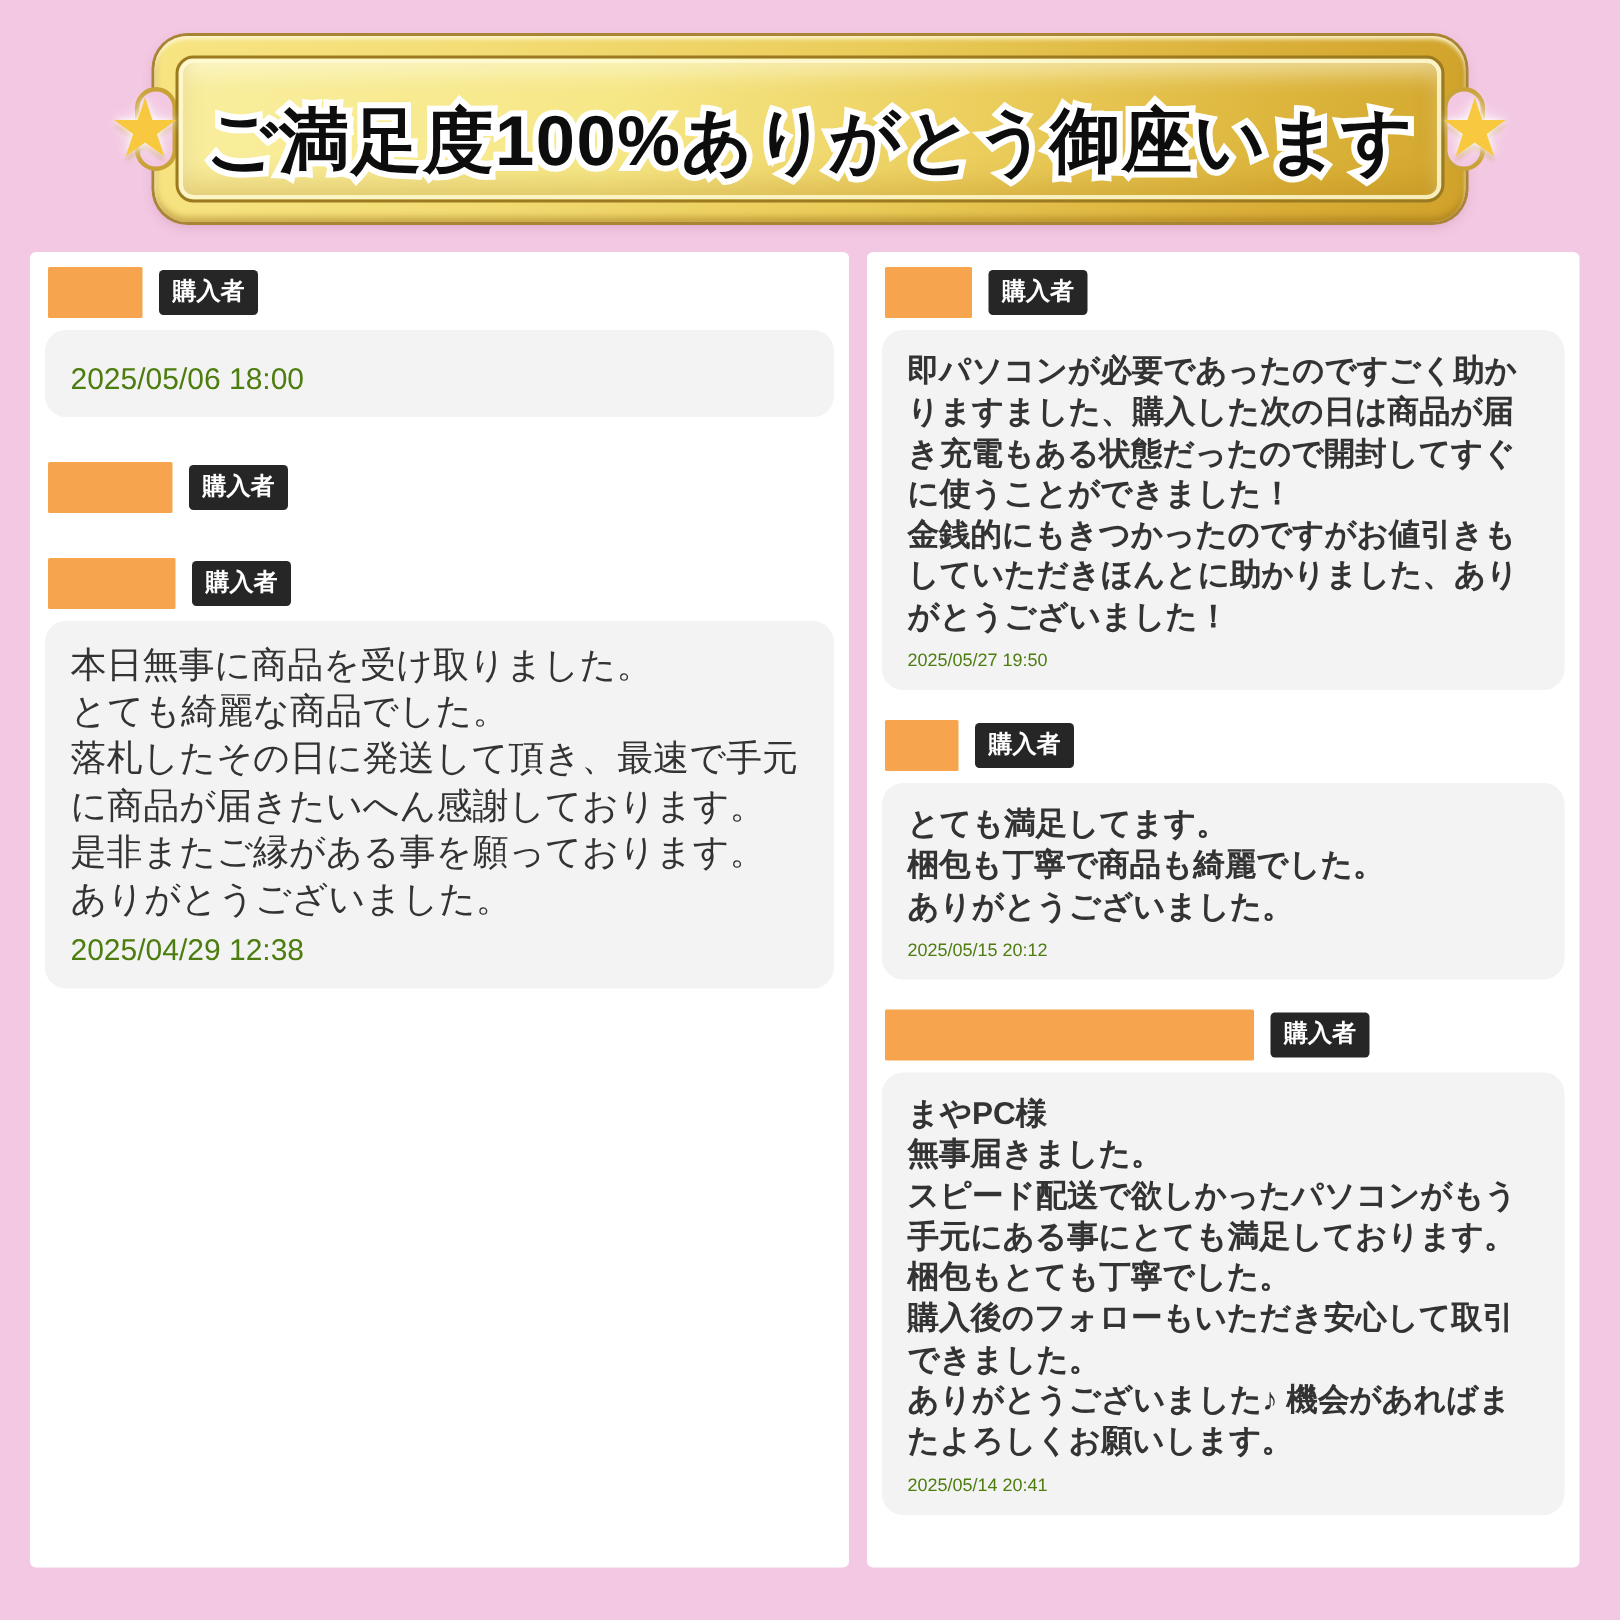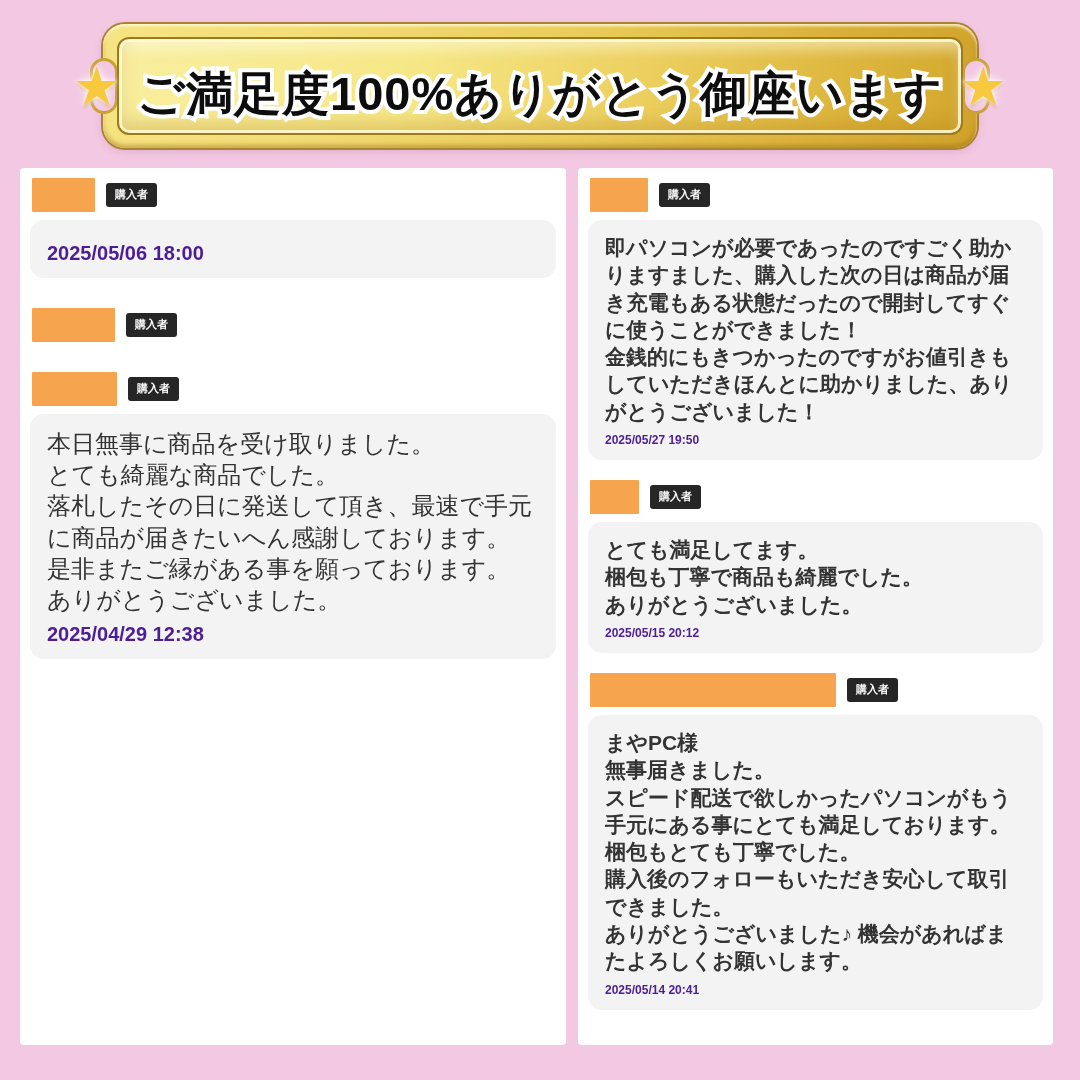--- a/index.html
+++ b/index.html
@@ -57,33 +57,33 @@
   .panel.right{left:578px;width:475px;}
 
   .review{margin:0 0 30px 0;}
   .panel.right .review{margin-bottom:20px;}
 
   .review-head{display:flex;align-items:center;gap:11px;margin:2px 0 8px 2px;}
   .name-block{
     display:inline-block;height:34px;background:#f7a44e;border-radius:1px;flex:0 0 auto;
   }
   .buyer-badge{
-    background:#262626;color:#ffffff;font-size:11px;font-weight:700;line-height:1.25;
+    background:#262626;color:#ffffff;font-size:16px;font-weight:700;line-height:1.25;
     padding:5px 9px;border-radius:3px;flex:0 0 auto;text-align:center;
   }
 
   .review-bubble{
     background:#f3f3f3;border-radius:14px;padding:14px 17px 13px;
   }
   .review-text{
     margin:0;font-size:24px;line-height:1.3;color:#333333;white-space:pre-wrap;
     word-break:break-all;
   }
   .panel.right .review-text{font-size:21px;font-weight:bold;}
-  .review-date{margin-top:8px;font-size:20px;color:#4c1d95;font-weight:bold;}
+  .review-date{margin-top:8px;font-size:20px;color:#4d7c0f;}
   .panel.right .review-date{font-size:12px;}
 </style>
 </head>
 <body>
 
 <div class="banner">
   <span class="notch left"></span>
   <span class="notch right"></span>
   <div class="banner-inner">
     <span class="star">★</span>

